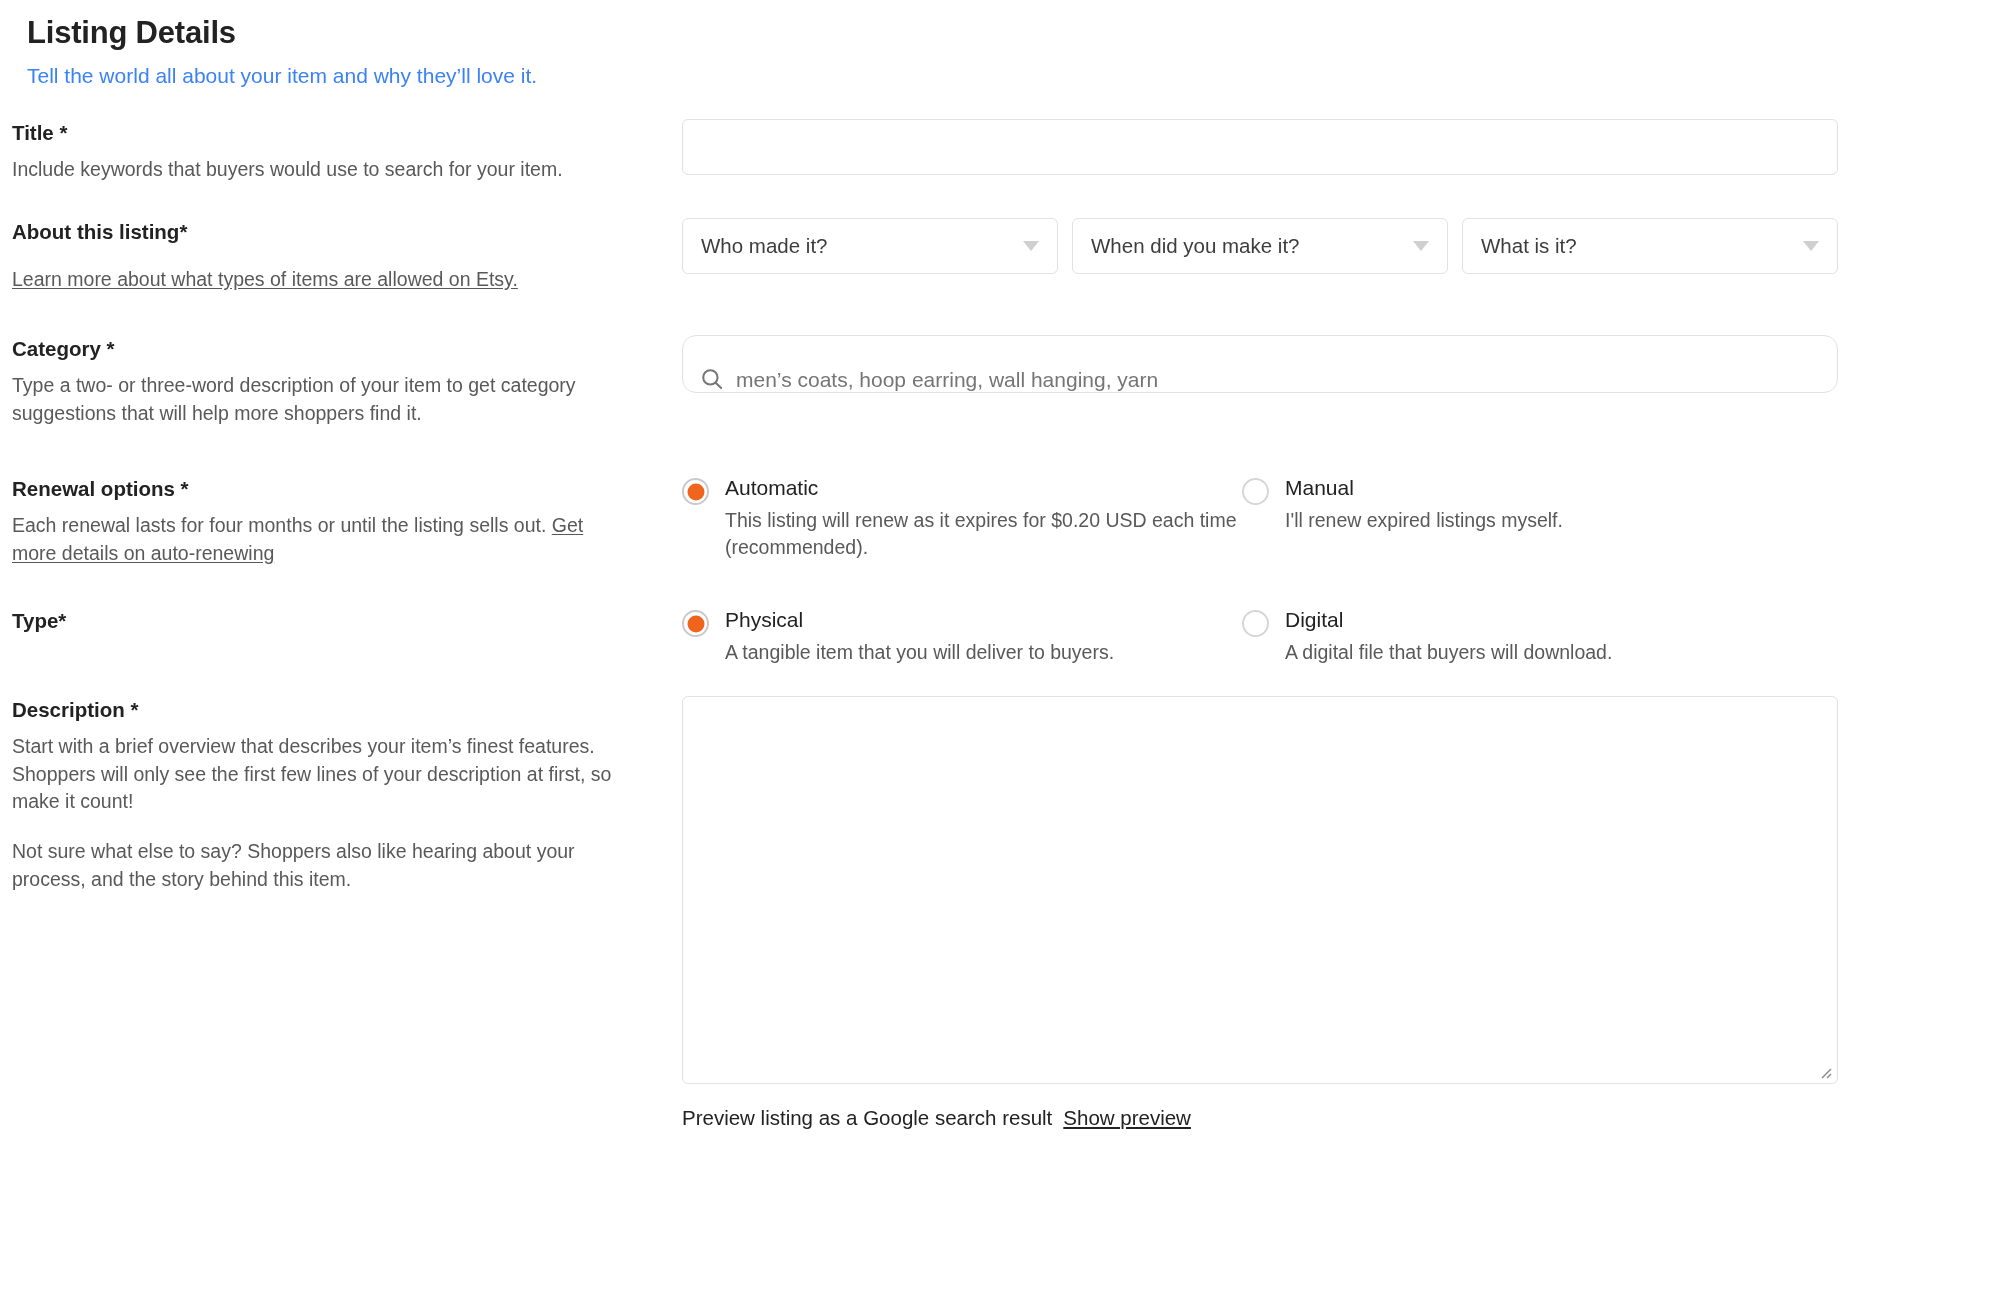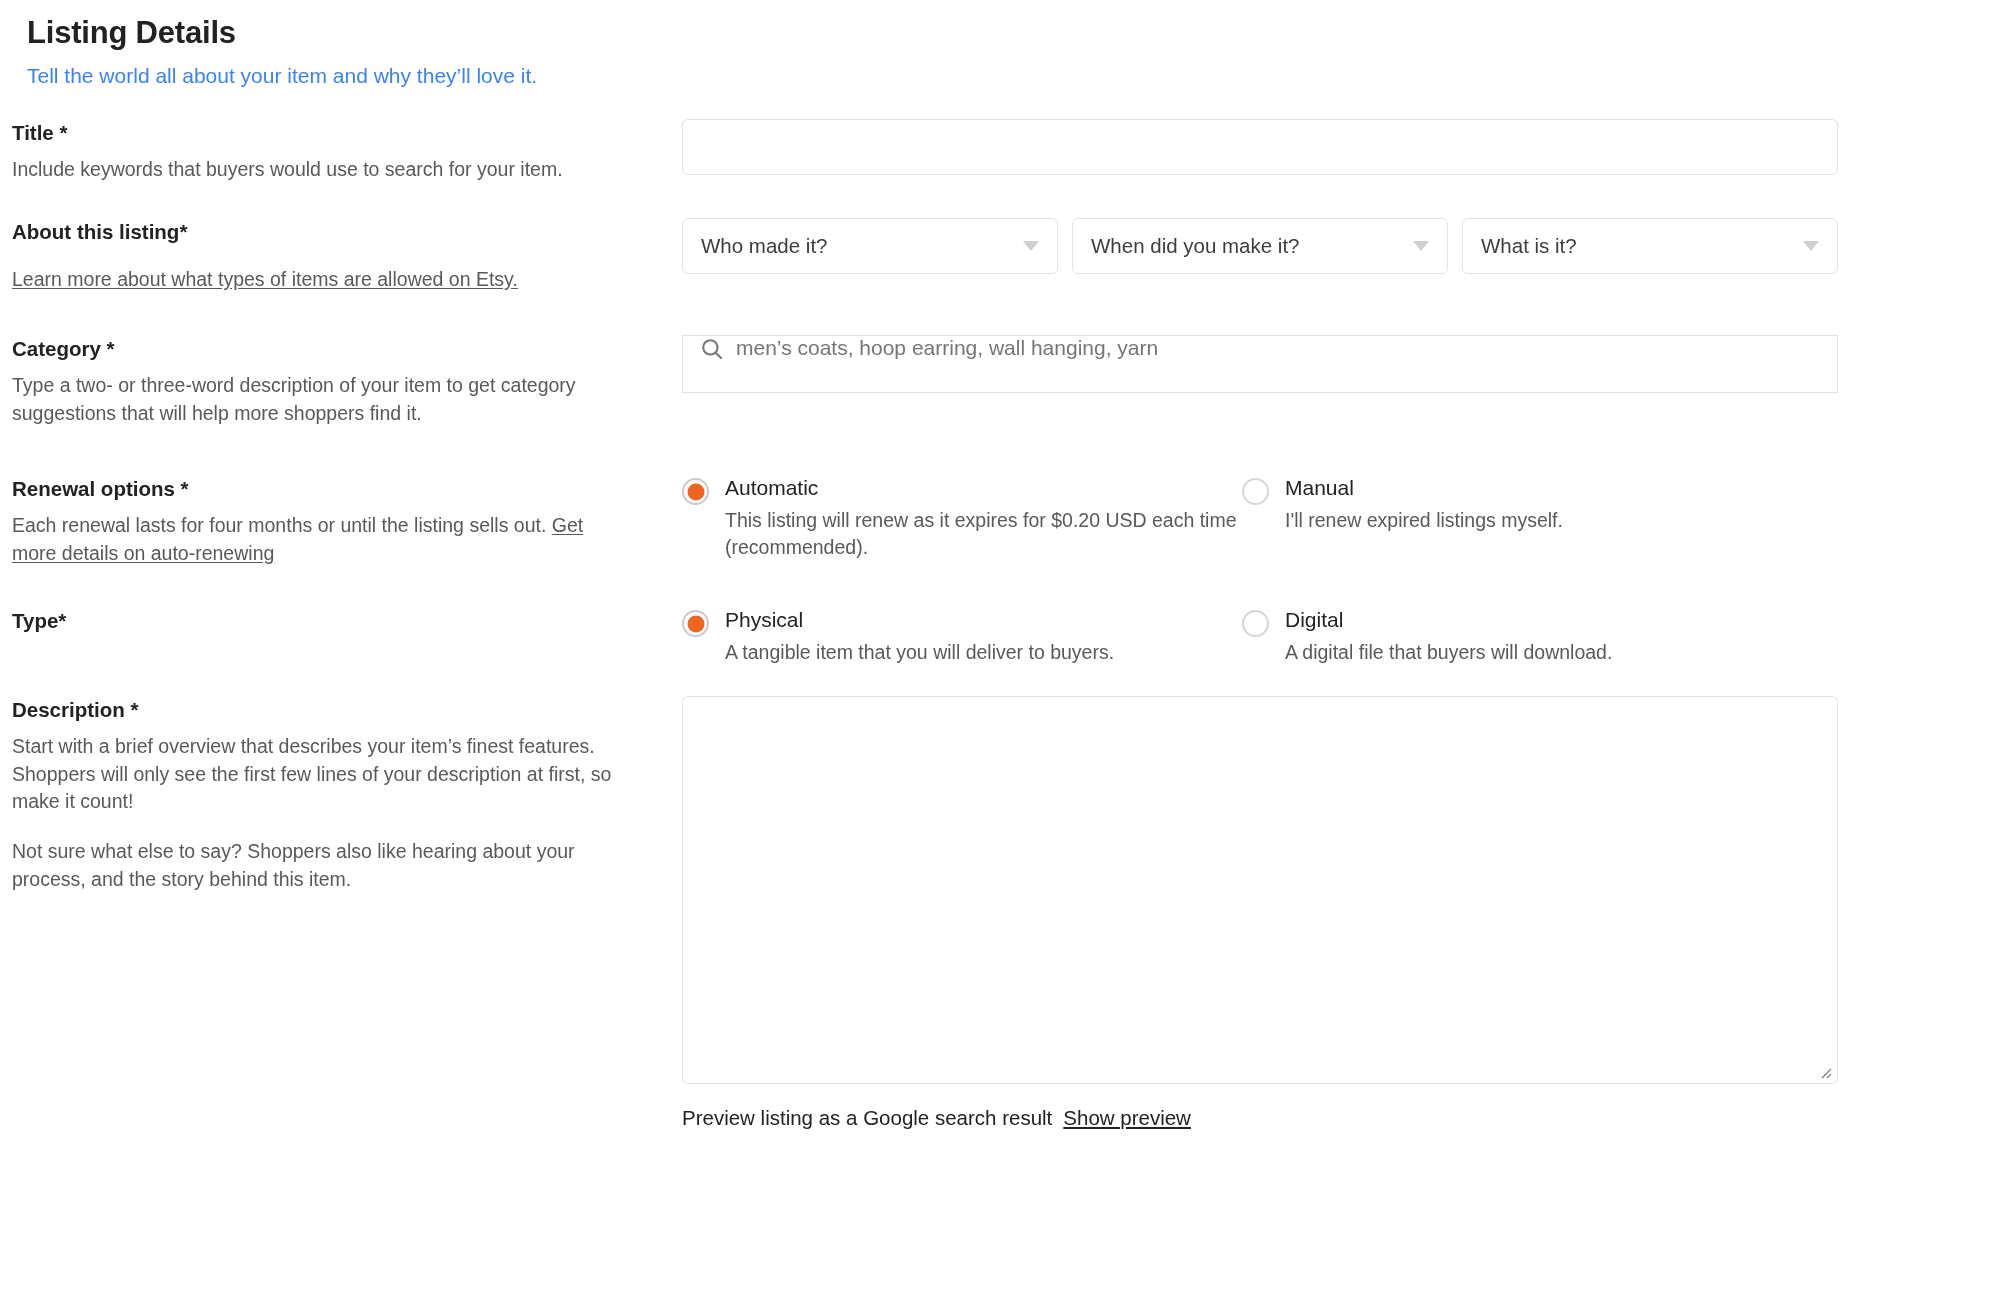--- a/index.html
+++ b/index.html
@@ -137,24 +137,24 @@
     border-left: 8px solid transparent;
     border-right: 8px solid transparent;
     border-top: 10px solid #cfcfcf;
   }
 
   .search-wrap {
     position: relative;
     width: 100%;
     height: 58px;
     border: 1px solid #e1e3df;
-    border-radius: 0;
-    background: #ffffff;
-    display: flex;
-    align-items: flex-start;
+    border-radius: 14px;
+    background: #ffffff;
+    display: flex;
+    align-items: flex-end;
     padding: 0 16px;
   }
   .search-icon {
     flex: 0 0 auto;
     width: 26px;
     height: 26px;
     margin-right: 11px;
     color: #777777;
     display: block;
   }

